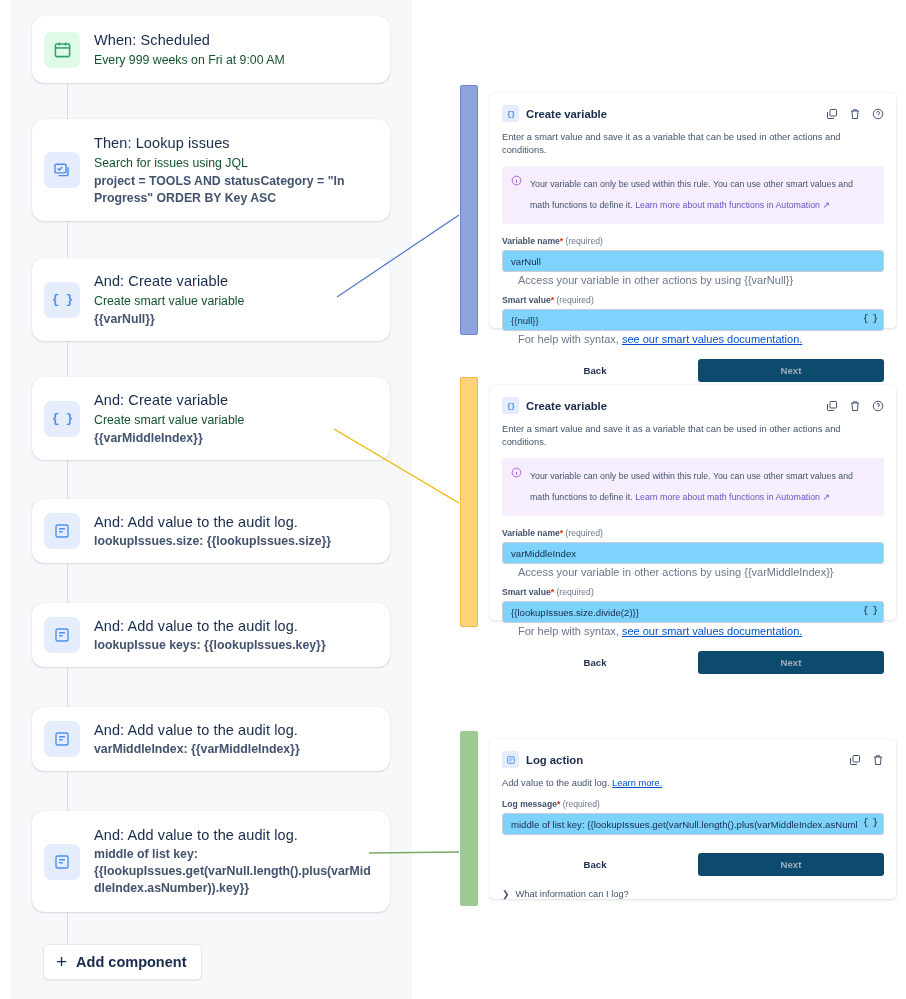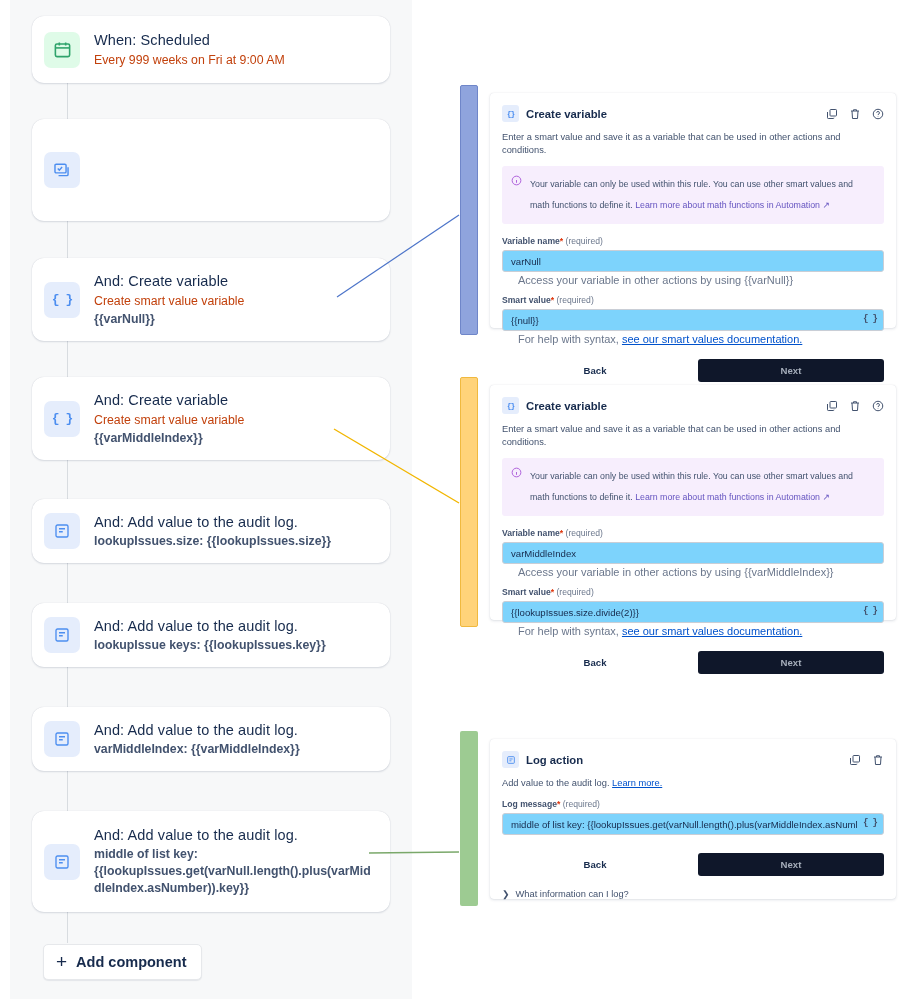--- a/index.html
+++ b/index.html
@@ -40,21 +40,21 @@
     display: flex; align-items: center; justify-content: center;
   }
   .ic-green { background: #dffbe8; }
   .ic-blue  { background: #e5edfc; }
   .card-text { flex: 1 1 auto; padding: 12px 0; }
   .card-title {
     font-size: 14.5px; color: #172b4d; line-height: 19px;
     font-weight: 400; letter-spacing: .1px;
   }
   .card-sub {
-    font-size: 12.3px; color: #c2410c; line-height: 17px; margin-top: 2px;
+    font-size: 12.3px; color: #14532d; line-height: 17px; margin-top: 2px;
   }
   .card-strong {
     font-size: 12.3px; color: #42526e; line-height: 17px;
     font-weight: 700; margin-top: 1px; word-break: break-word;
   }
 
   .add-component {
     position: absolute; left: 33px; top: 944px;
     display: inline-flex; align-items: center; gap: 9px;
     background: #ffffff; border: 1px solid #e6e8eb;
@@ -143,21 +143,21 @@
     display: flex; align-items: flex-end; gap: 10px;
     margin-top: 14px;
   }
   .btn {
     flex: 1 1 0; text-align: center;
     font-size: 9.6px; font-weight: 700;
     padding: 6px 0; border-radius: 3px;
     box-sizing: border-box; cursor: pointer;
   }
   .btn-back { color: #172b4d; background: transparent; }
-  .btn-next { color: #a5adba; background: #0f172a; }
+  .btn-next { color: #a5adba; background: #0c4a6e; }
 
   .expander {
     display: flex; align-items: center; gap: 6px;
     margin-top: 13px; cursor: pointer;
   }
   .expander .chev { font-size: 9px; color: #42526e; }
   .expander .lbl { font-size: 9.3px; color: #42526e; }
 
   
   .connector { position: absolute; pointer-events: none; }
@@ -185,20 +185,25 @@
     </div>
 
     <div class="rule-card" style="top:119px;height:102px;">
       <div class="card-icon-wrap ic-blue">
         <svg width="19" height="19" viewBox="0 0 24 24" fill="none" stroke="#4c8ef0" stroke-width="1.8">
           <rect x="2.5" y="4" width="14" height="11" rx="1.5"></rect>
           <path d="M6 9.5l2 2 3.5-4"></path>
           <path d="M19 8v9a1.5 1.5 0 0 1-1.5 1.5H7"></path>
         </svg>
       </div>
+      <div class="card-text">
+        <div class="card-title">Then: Lookup issues</div>
+        <div class="card-sub">Search for issues using JQL</div>
+        <div class="card-strong">project = TOOLS AND statusCategory = "In Progress" ORDER BY Key ASC</div>
+      </div>
     </div>
 
     <div class="rule-card" style="top:258px;height:83px;">
       <div class="card-icon-wrap ic-blue">
         <span style="font-family:'Liberation Mono',monospace;font-size:13px;color:#4c8ef0;font-weight:700;letter-spacing:-1px;">{ }</span>
       </div>
       <div class="card-text">
         <div class="card-title">And: Create variable</div>
         <div class="card-sub">Create smart value variable</div>
         <div class="card-strong">{{varNull}}</div>

